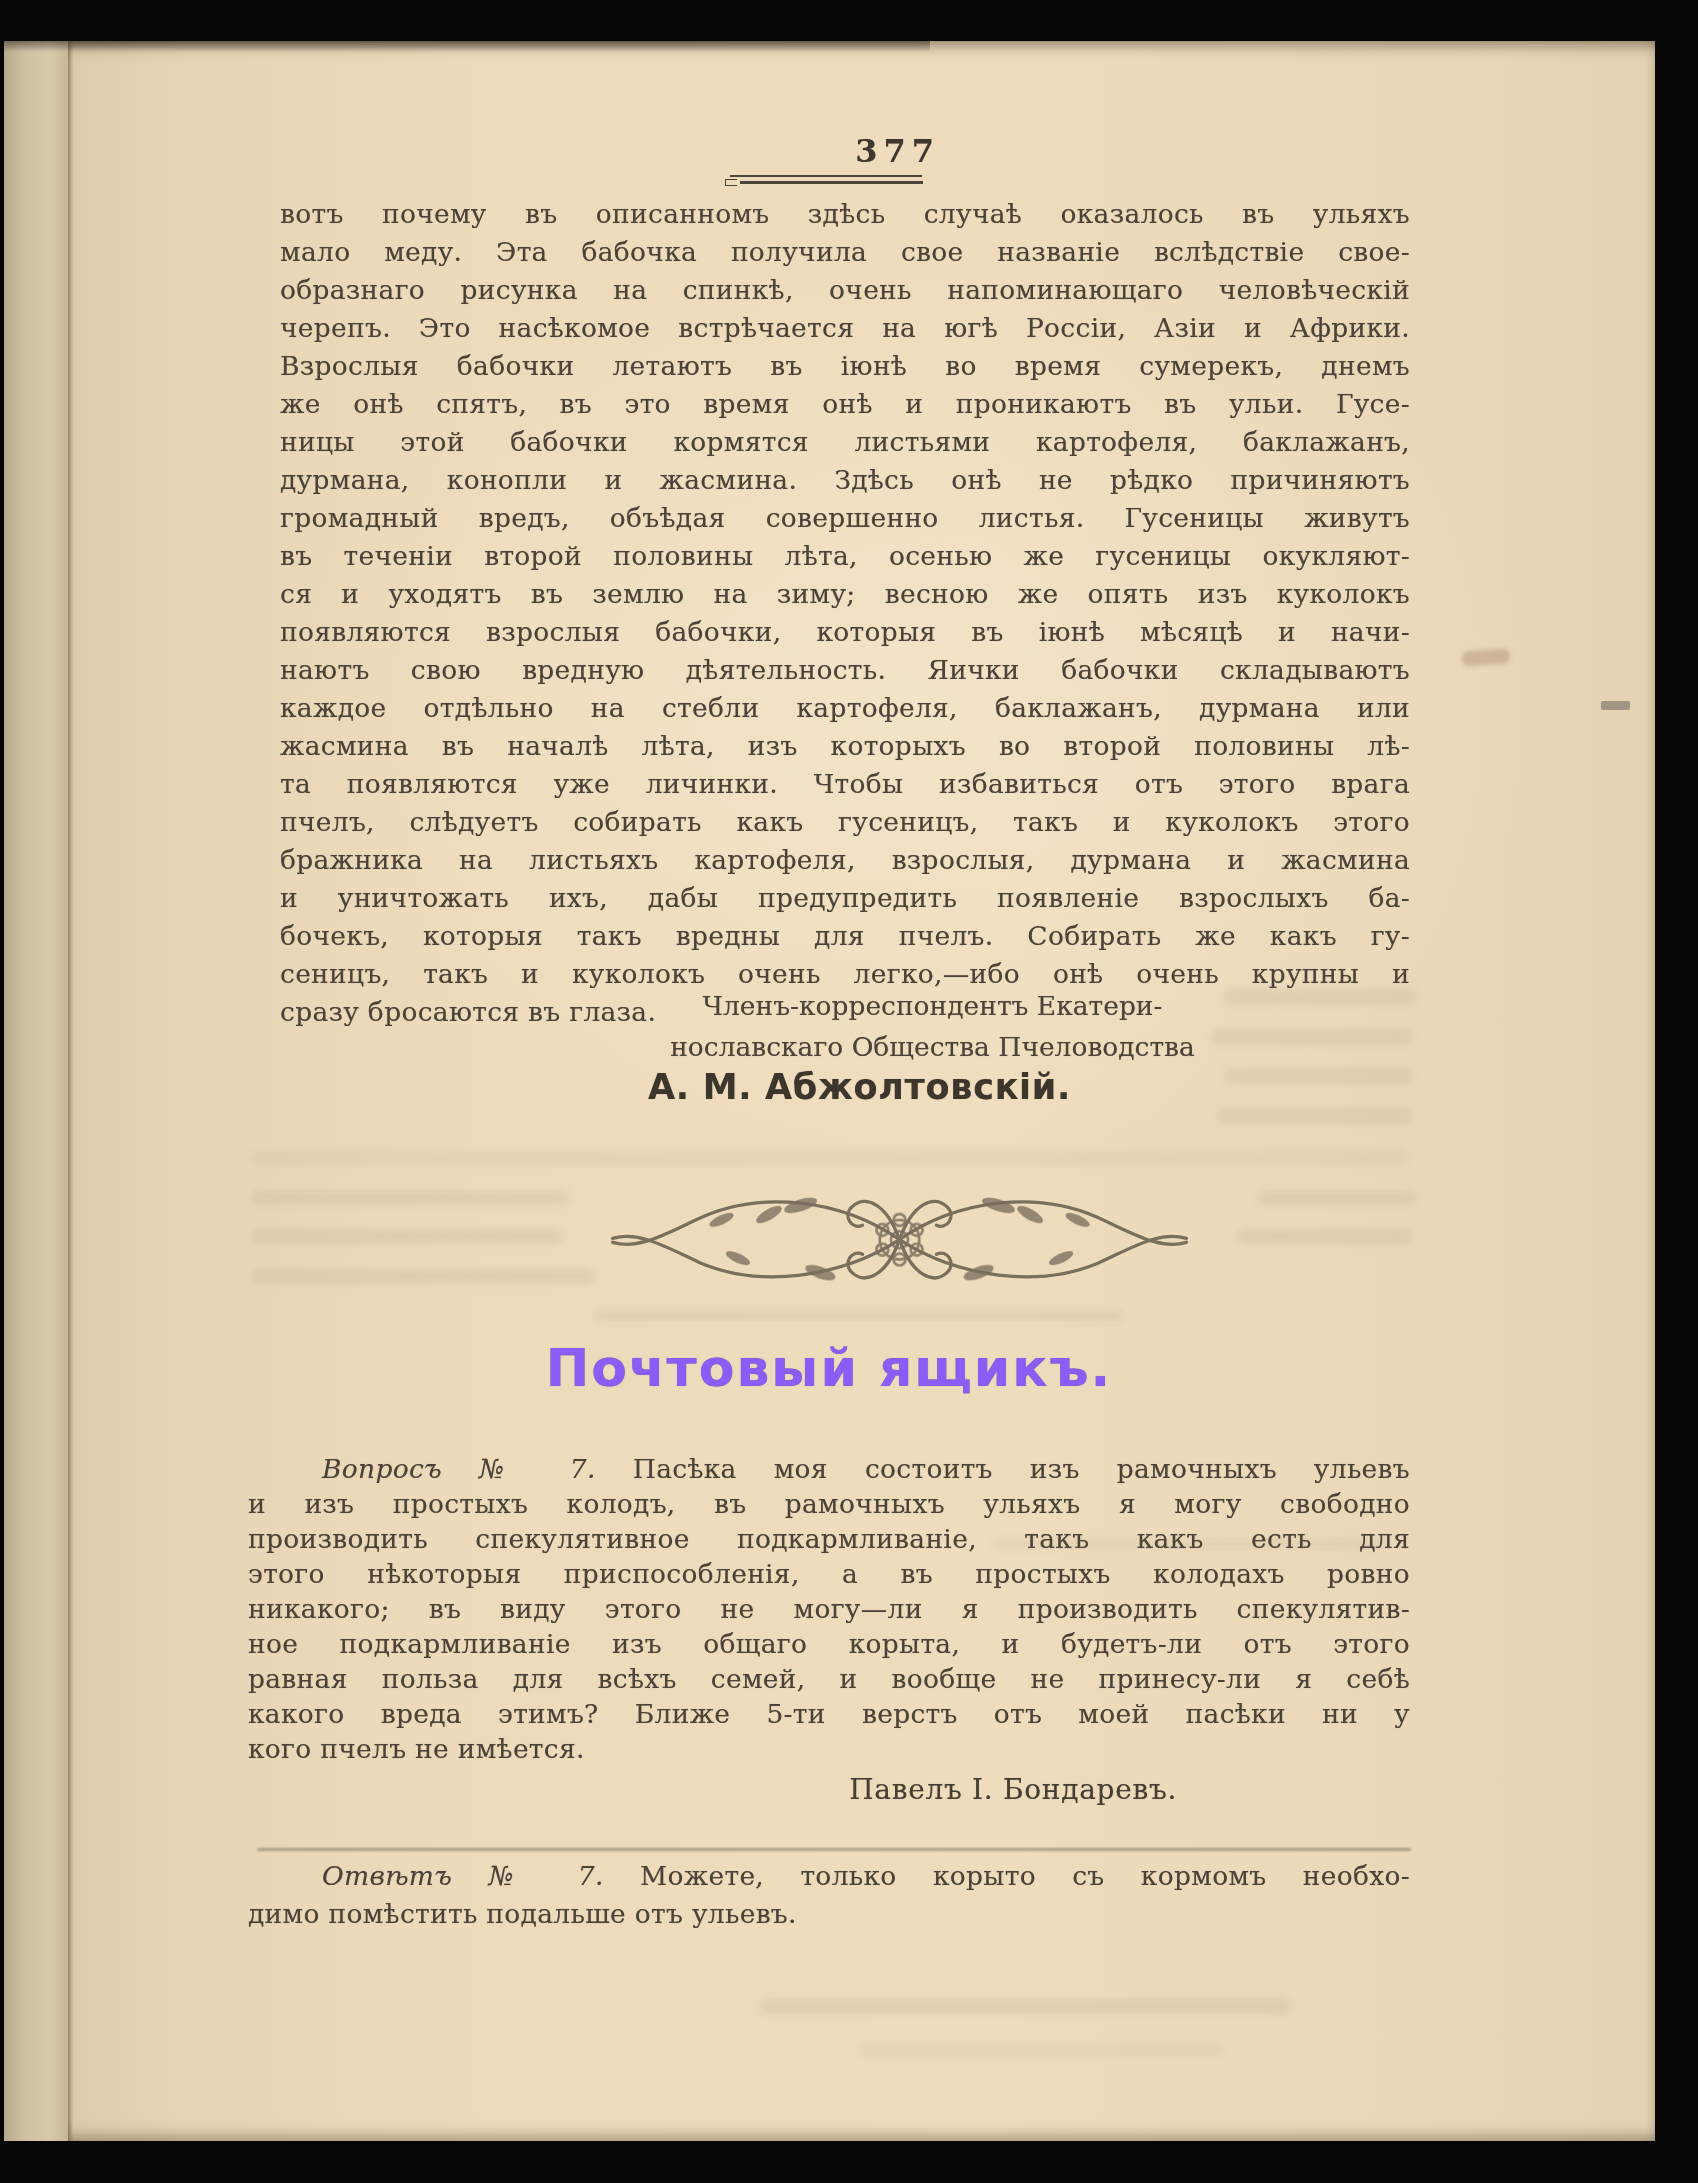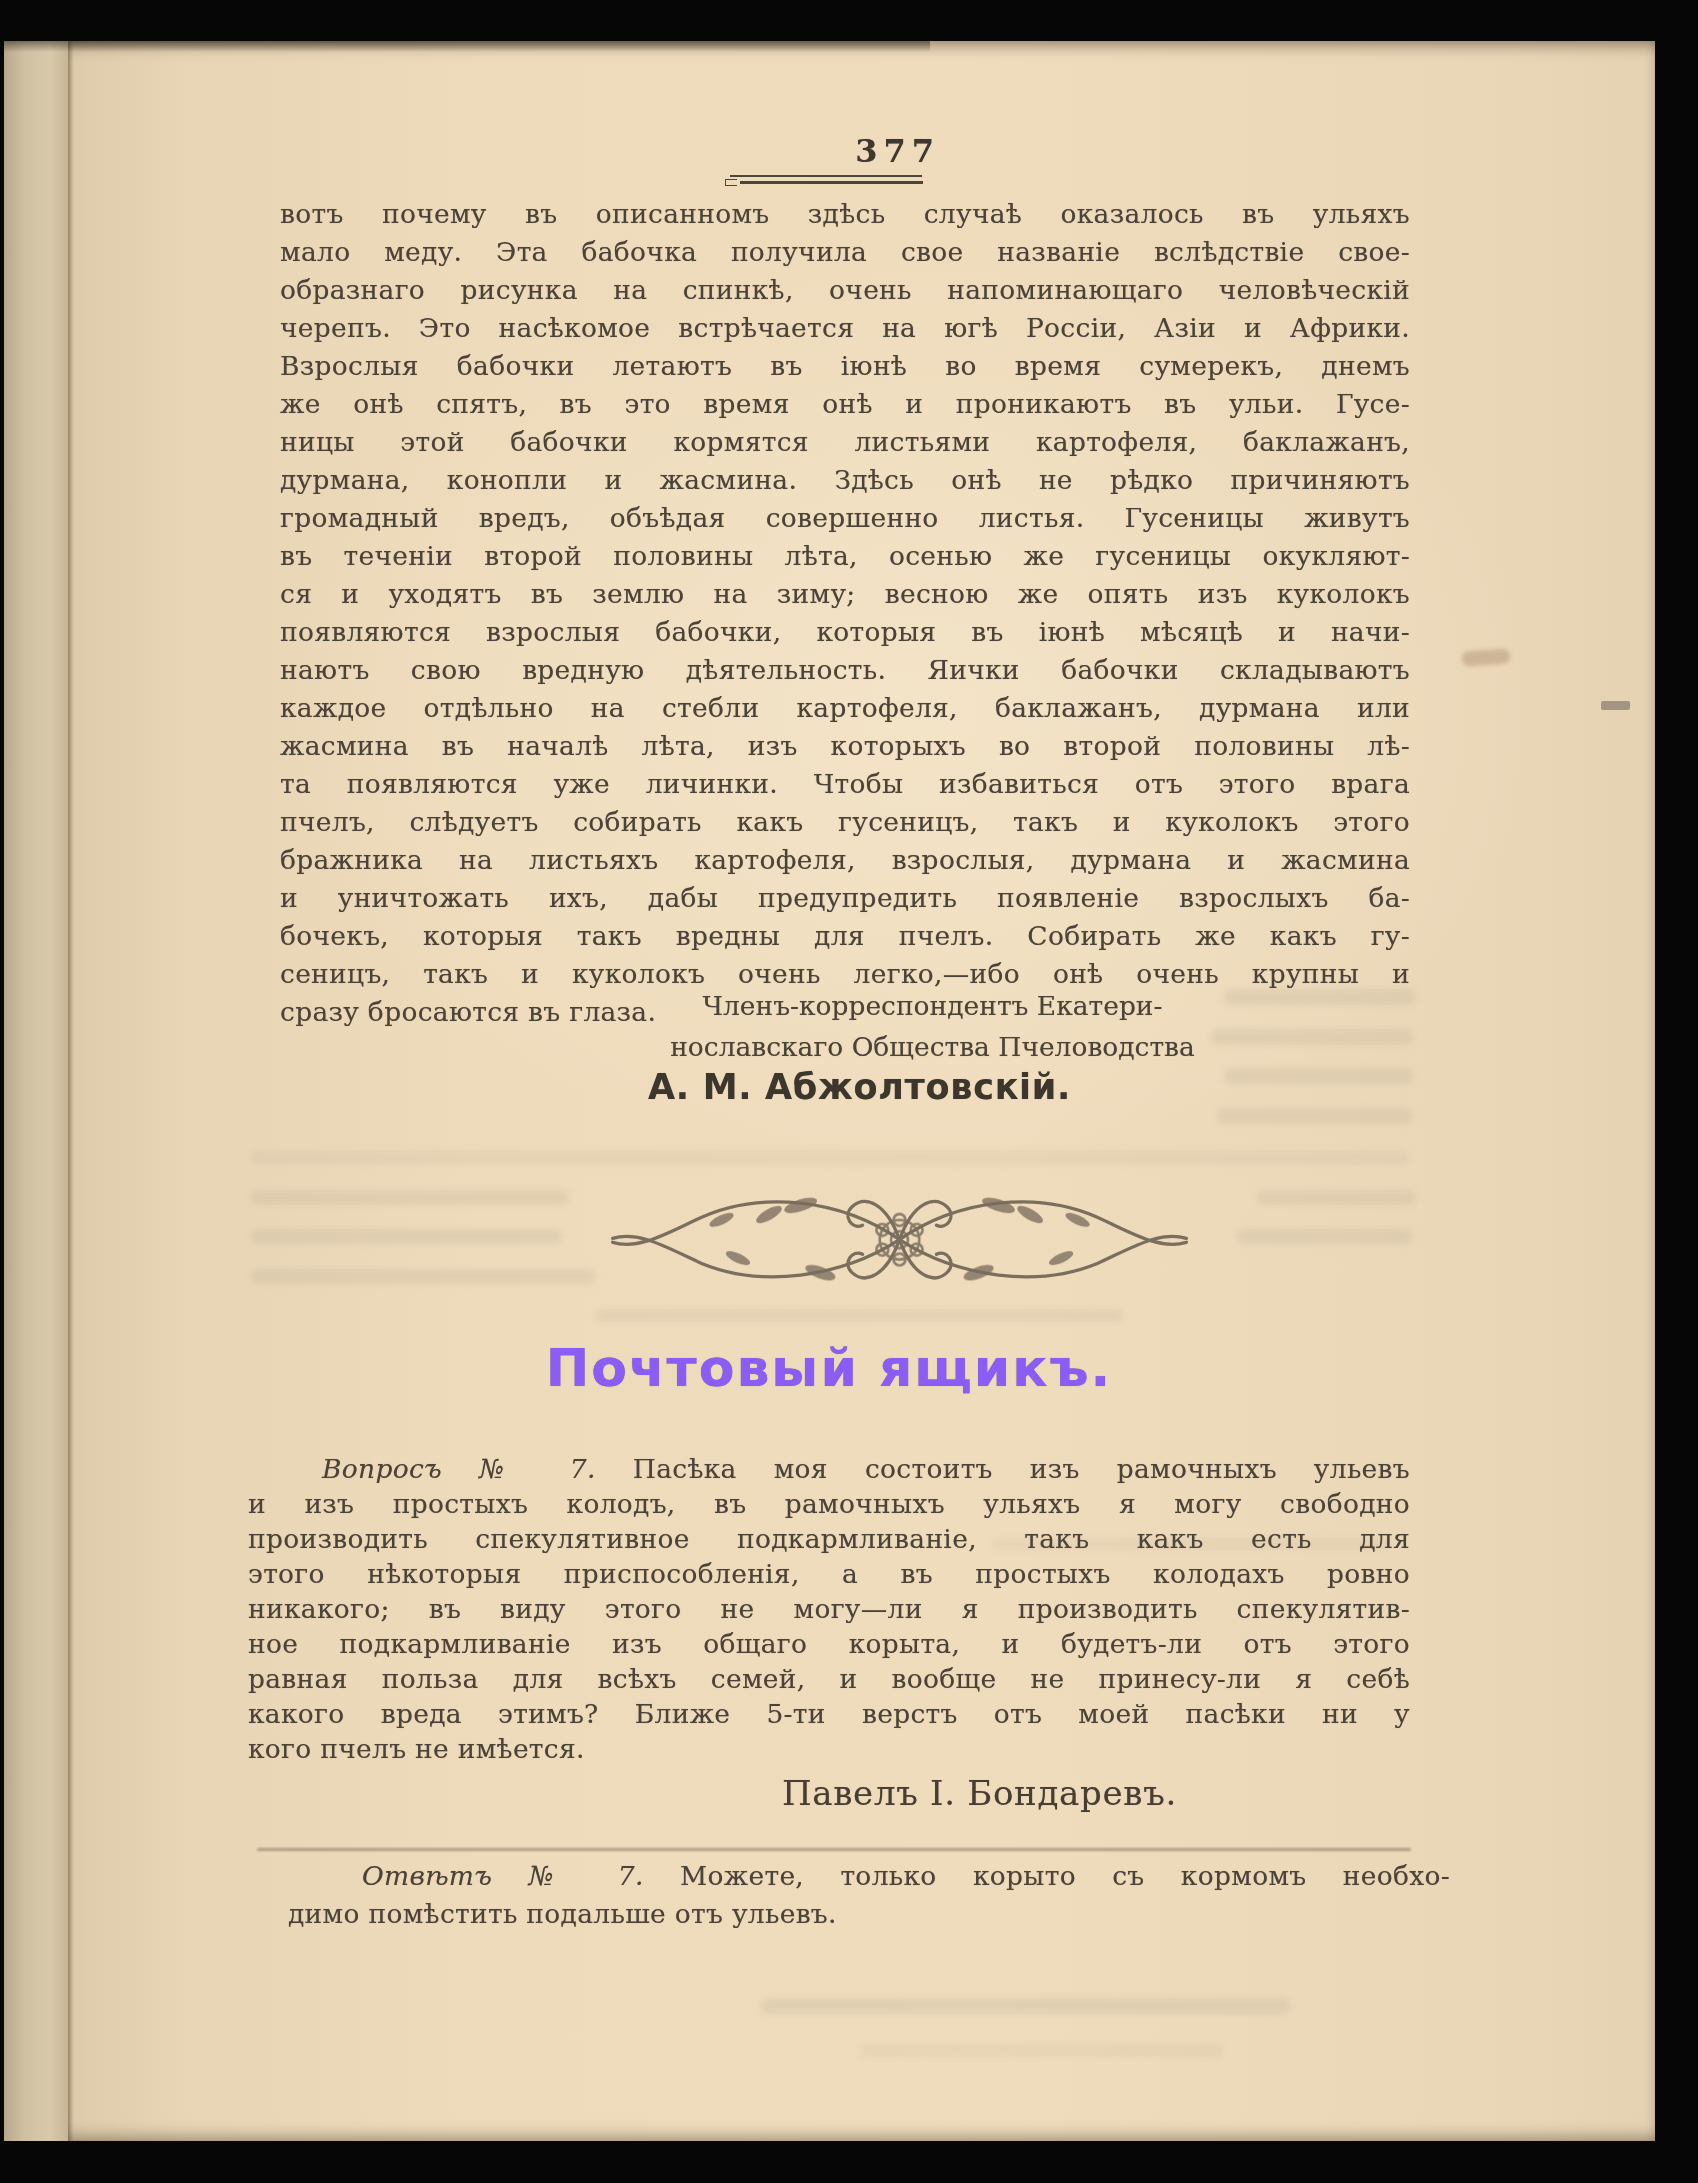--- a/index.html
+++ b/index.html
@@ -45,21 +45,21 @@
     text-align:left;padding-right:73px;font-weight:bold;font-size:35px;
     font-family:"DejaVu Sans","Liberation Sans",sans-serif;color:#3c362d;letter-spacing:0.7px;
   }
   .ornament{position:absolute;left:602px;top:1179px;width:595px;height:122px;opacity:.88;}
   .heading{
     position:absolute;left:248px;top:1338px;width:1162px;text-align:center;
     font-family:"DejaVu Sans","Liberation Sans",sans-serif;font-weight:bold;
     font-size:52px;letter-spacing:2px;color:#8b5cf6;text-shadow:0 0 0.7px rgba(55,49,42,.6);
   }
   .q-sig{position:absolute;left:248px;top:1773px;width:1162px;text-align:right;padding-right:233px;
-    box-sizing:border-box;font-size:34px;letter-spacing:0.7px;color:#473e33;}
+    box-sizing:border-box;font-size:28px;letter-spacing:0.7px;color:#473e33;}
   .sep-rule{
     position:absolute;left:257px;top:1848px;width:1154px;height:3.3px;
     background:rgba(84,74,62,.42);filter:blur(1px);border-radius:2px;
   }
   .bleed{position:absolute;background:rgba(122,105,84,.10);filter:blur(3.3px);border-radius:6.6px;}
   .stain{position:absolute;left:1462px;top:650px;width:48px;height:14.6px;background:rgba(138,100,70,.30);
     filter:blur(2px);border-radius:6.6px;transform:rotate(-4deg);}
   .edge-dash{position:absolute;left:1601px;top:701px;width:29px;height:8.6px;background:rgba(105,99,92,.55);
     filter:blur(0.7px);border-radius:2px;}
   .top-shade{position:absolute;left:4px;top:41px;width:926px;height:10.6px;
@@ -156,21 +156,21 @@
   <div class="qline">ное подкармливаніе изъ общаго корыта, и будетъ-ли отъ этого</div>
   <div class="qline">равная польза для всѣхъ семей, и вообще не принесу-ли я себѣ</div>
   <div class="qline">какого вреда этимъ? Ближе 5-ти верстъ отъ моей пасѣки ни у</div>
   <div class="qline last">кого пчелъ не имѣется.</div>
 </div>
 
 <div class="q-sig ink">Павелъ І. Бондаревъ.</div>
 
 <div class="sep-rule"></div>
 
-<div class="para ink" style="top:1860px;margin-left:40px;">
+<div class="para ink" style="top:1860px;">
   <div class="aline indent"><span class="ital">Отвѣтъ № 7.</span> <span>Можете, только корыто съ кормомъ необхо-</span></div>
   <div class="aline last">димо помѣстить подальше отъ ульевъ.</div>
 </div>
 
 <div class="bleed" style="left:1224px;top:989px;width:192px;height:16px;"></div>
 <div class="bleed" style="left:1211px;top:1029px;width:202px;height:16px;"></div>
 <div class="bleed" style="left:1224px;top:1068px;width:189px;height:16px;"></div>
 <div class="bleed" style="left:1217px;top:1108px;width:195px;height:16px;"></div>
 <div class="bleed" style="left:251px;top:1150px;width:1158px;height:14.6px;opacity:.7;"></div>
 <div class="bleed" style="left:251px;top:1190px;width:318px;height:14.6px;"></div>

